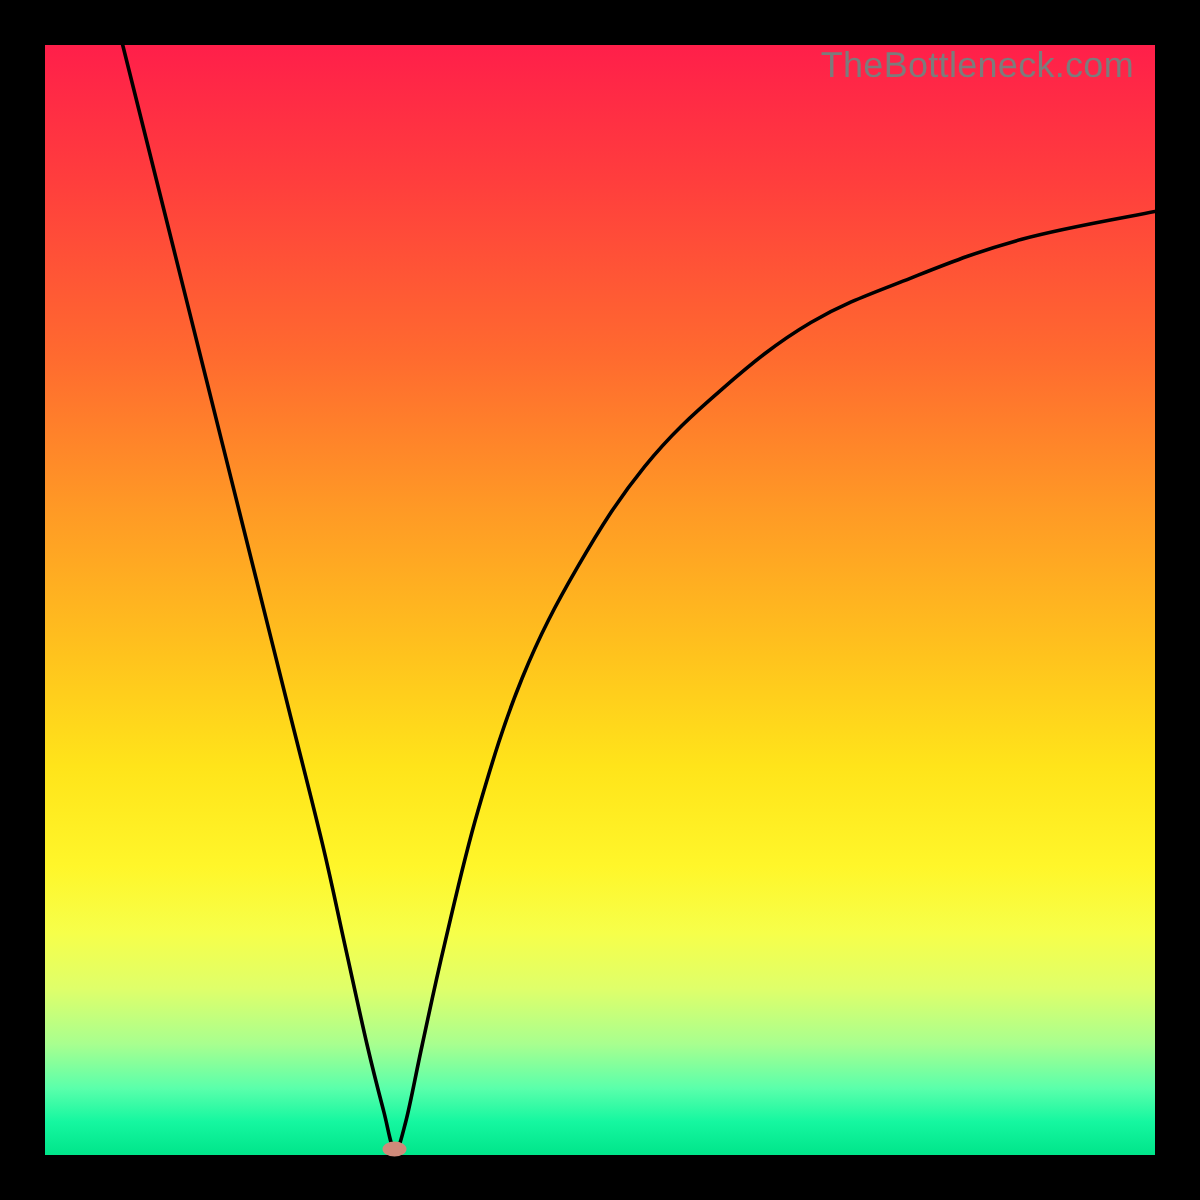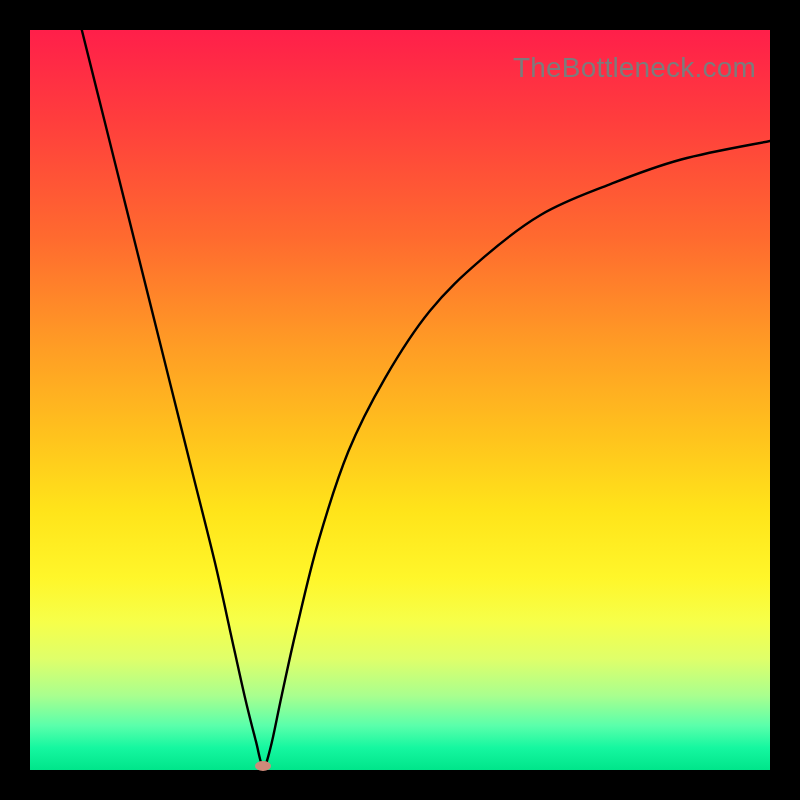--- a/index.html
+++ b/index.html
@@ -28,24 +28,24 @@
       #f6ff4a 80%,
       #dfff6a 85%,
       #a8ff8f 90%,
       #5affab 94%,
       #15f7a0 97%,
       #00e58a 100%
     );
   }
   .watermark {
     position: absolute;
-    top: 22px;
+    top: 0;
     right: 14px;
     font-family: Arial, Helvetica, sans-serif;
-    font-size: 28px;
+    font-size: 24px;
     color: #7c7c7c;
     font-weight: 500;
     letter-spacing: 0.2px;
   }
   .curve {
     position: absolute;
     left: 0;
     top: 0;
     width: 740px;
     height: 740px;

